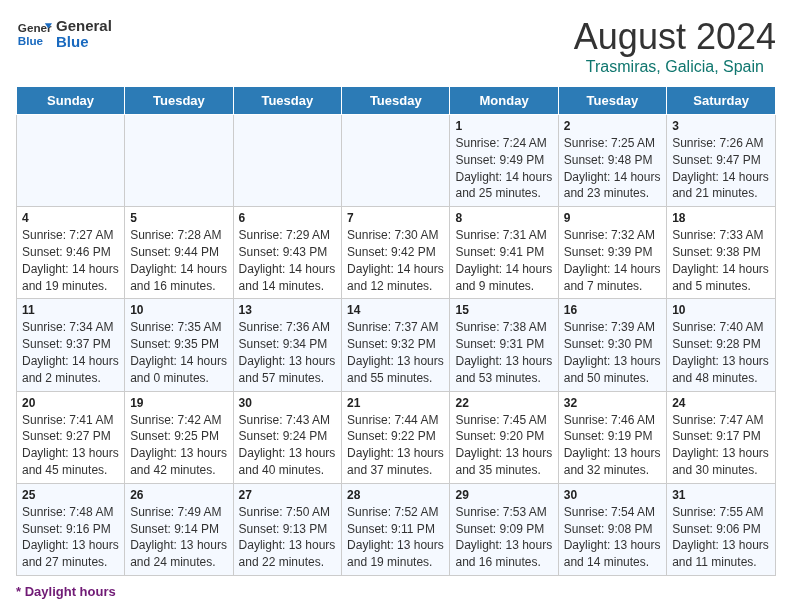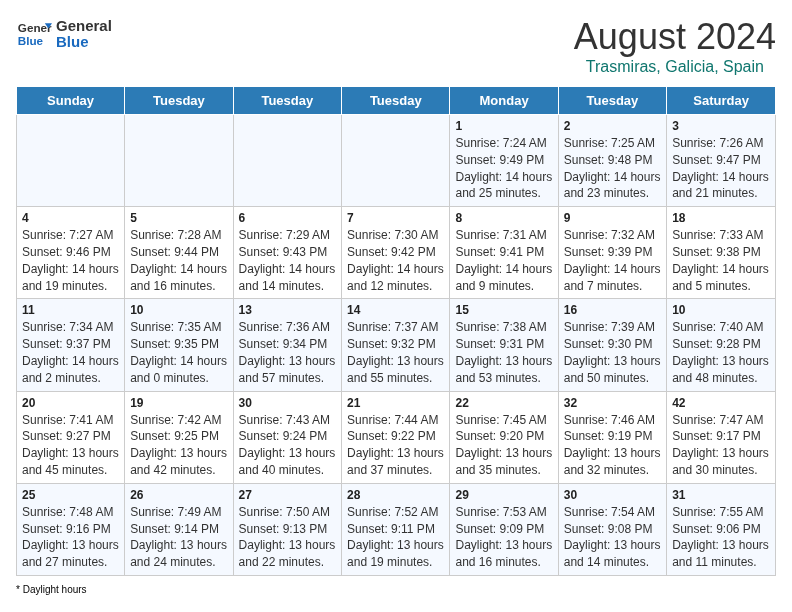--- a/index.html
+++ b/index.html
@@ -74,22 +74,23 @@
     .day-detail {
       font-size: 12px;
       color: #333;
       line-height: 1.4;
     }
     .empty-cell {
       background-color: #f5f9ff;
     }
     .footer-note {
       margin-top: 8px;
-      font-size: 10px;
-      color: #000000;
+      font-size: 13px;
+      color: #701a75;
+      font-weight: bold;
     }
   </style>
 </head>
 <body>
 
 <div class="header-area">
   <div class="logo">
     <svg class="logo-icon" viewBox="0 0 40 40" xmlns="http://www.w3.org/2000/svg">
       <text x="2" y="18" font-size="13" font-weight="bold" fill="#333">General</text>
       <text x="2" y="32" font-size="13" font-weight="bold" fill="#1a6abf">Blue</text>
@@ -216,21 +217,21 @@
         </td>
         <td>
           <span class="day-num">22</span>
           <div class="day-detail">Sunrise: 7:45 AM<br>Sunset: 9:20 PM<br>Daylight: 13 hours and 35 minutes.</div>
         </td>
         <td>
           <span class="day-num">32</span>
           <div class="day-detail">Sunrise: 7:46 AM<br>Sunset: 9:19 PM<br>Daylight: 13 hours and 32 minutes.</div>
         </td>
         <td>
-          <span class="day-num">42</span>
+          <span class="day-num">24</span>
           <div class="day-detail">Sunrise: 7:47 AM<br>Sunset: 9:17 PM<br>Daylight: 13 hours and 30 minutes.</div>
         </td>
       </tr>
       <tr>
         <td>
           <span class="day-num">25</span>
           <div class="day-detail">Sunrise: 7:48 AM<br>Sunset: 9:16 PM<br>Daylight: 13 hours and 27 minutes.</div>
         </td>
         <td>
           <span class="day-num">26</span>

